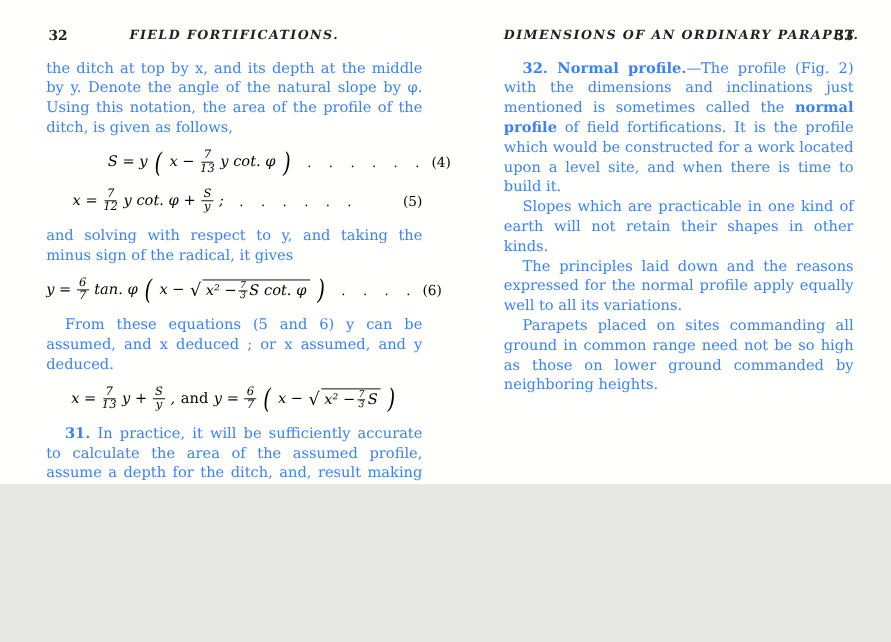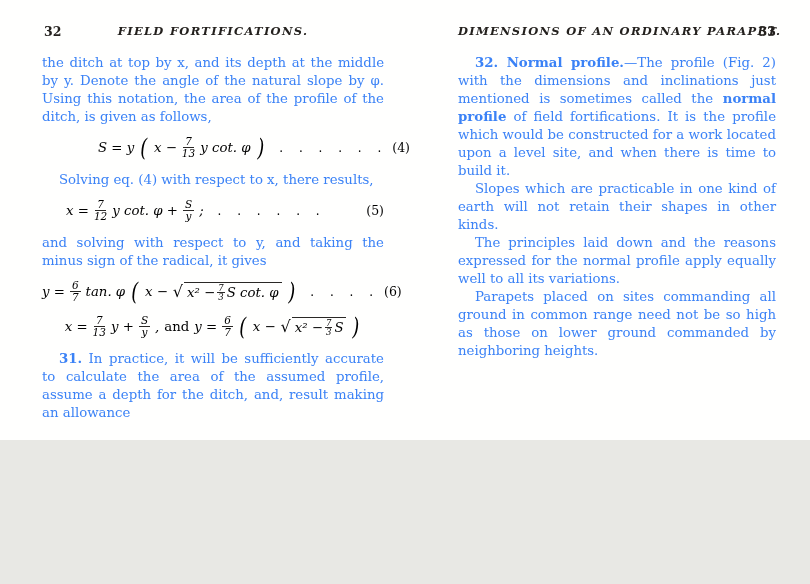--- a/index.html
+++ b/index.html
@@ -61,21 +61,20 @@
       <span class="frac">
           <span class="top">7</span>
           <span>13</span>
         </span>
       <span>y cot. φ</span>
       <span class="paren">)</span>
       <span class="dots">. . . . . .</span>
       <span class="eqlabel">(4)</span>
     </div>
 
-    <p class="body indent">Solving eq. (4) with respect to x, there results,</p>
 
     <div class="eq pad2">
       <span>x =</span>
       <span class="frac">
           <span class="top">7</span>
           <span>12</span>
         </span>
       <span>y cot. φ +</span>
       <span class="frac">
           <span class="top">S</span>
@@ -104,20 +103,21 @@
             <span class="top">7</span>
             <span>3</span>
           </span>
         <span>S cot. φ</span>
       </span>
       <span class="paren">)</span>
       <span class="dots">. . . .</span>
       <span class="eqlabel">(6)</span>
     </div>
 
+    <p class="body indent">From these equations (5 and 6) y can be assumed, and x deduced ; or x assumed, and y deduced.</p>
 
     <div class="eq ctr">
       <span>x =</span>
       <span class="frac">
           <span class="top">7</span>
           <span>13</span>
         </span>
       <span>y +</span>
       <span class="frac">
           <span class="top">S</span>

